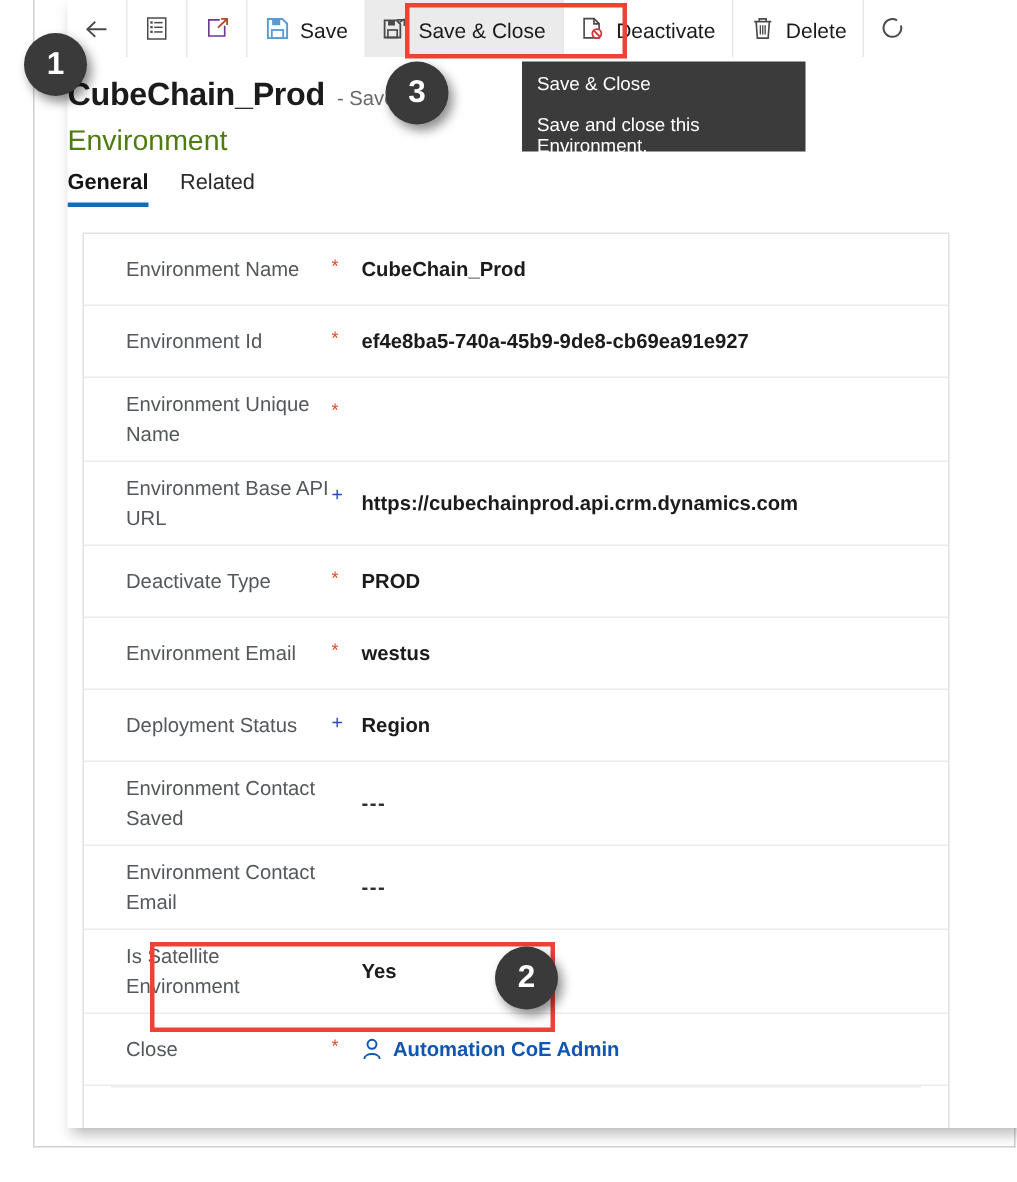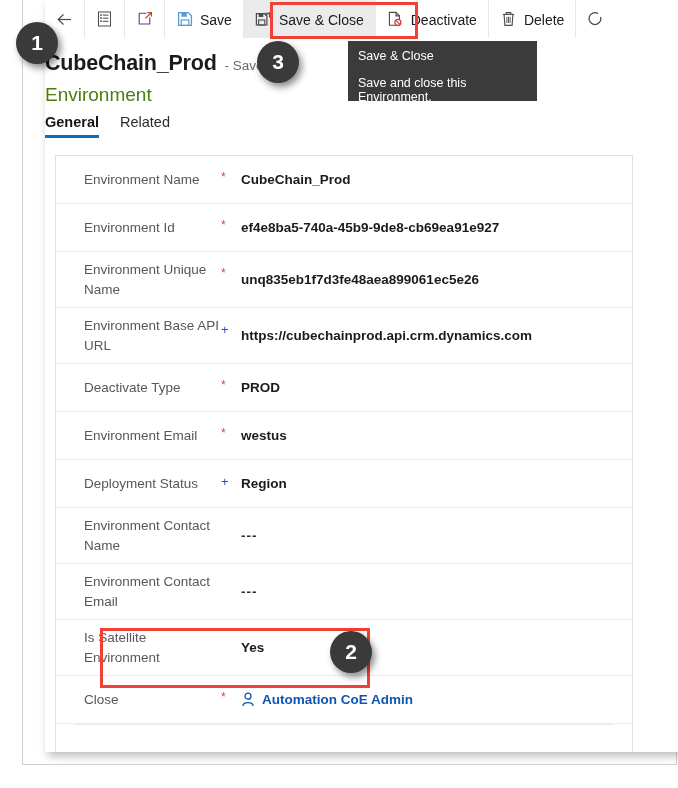--- a/index.html
+++ b/index.html
@@ -310,21 +310,20 @@
 
     <div class="field-row">
       <div class="field-label">Environment Id</div>
       <div class="field-mark mark-req">*</div>
       <div class="field-value">ef4e8ba5-740a-45b9-9de8-cb69ea91e927</div>
     </div>
 
     <div class="field-row row-tall">
       <div class="field-label">Environment Unique Name</div>
       <div class="field-mark mark-req">*</div>
-      <div class="field-value">unq835eb1f7d3fe48aea899061ec5e26</div>
     </div>
 
     <div class="field-row row-tall">
       <div class="field-label">Environment Base API URL</div>
       <div class="field-mark mark-lock">+</div>
       <div class="field-value">https://cubechainprod.api.crm.dynamics.com</div>
     </div>
 
     <div class="field-row">
       <div class="field-label">Deactivate Type</div>
@@ -338,21 +337,21 @@
       <div class="field-value">westus</div>
     </div>
 
     <div class="field-row">
       <div class="field-label">Deployment Status</div>
       <div class="field-mark mark-lock">+</div>
       <div class="field-value">Region</div>
     </div>
 
     <div class="field-row row-tall">
-      <div class="field-label">Environment Contact Name</div>
+      <div class="field-label">Environment Contact Saved</div>
       <div class="field-mark"></div>
       <div class="field-value dim">---</div>
     </div>
 
     <div class="field-row row-tall">
       <div class="field-label">Environment Contact Email</div>
       <div class="field-mark"></div>
       <div class="field-value dim">---</div>
     </div>
 

